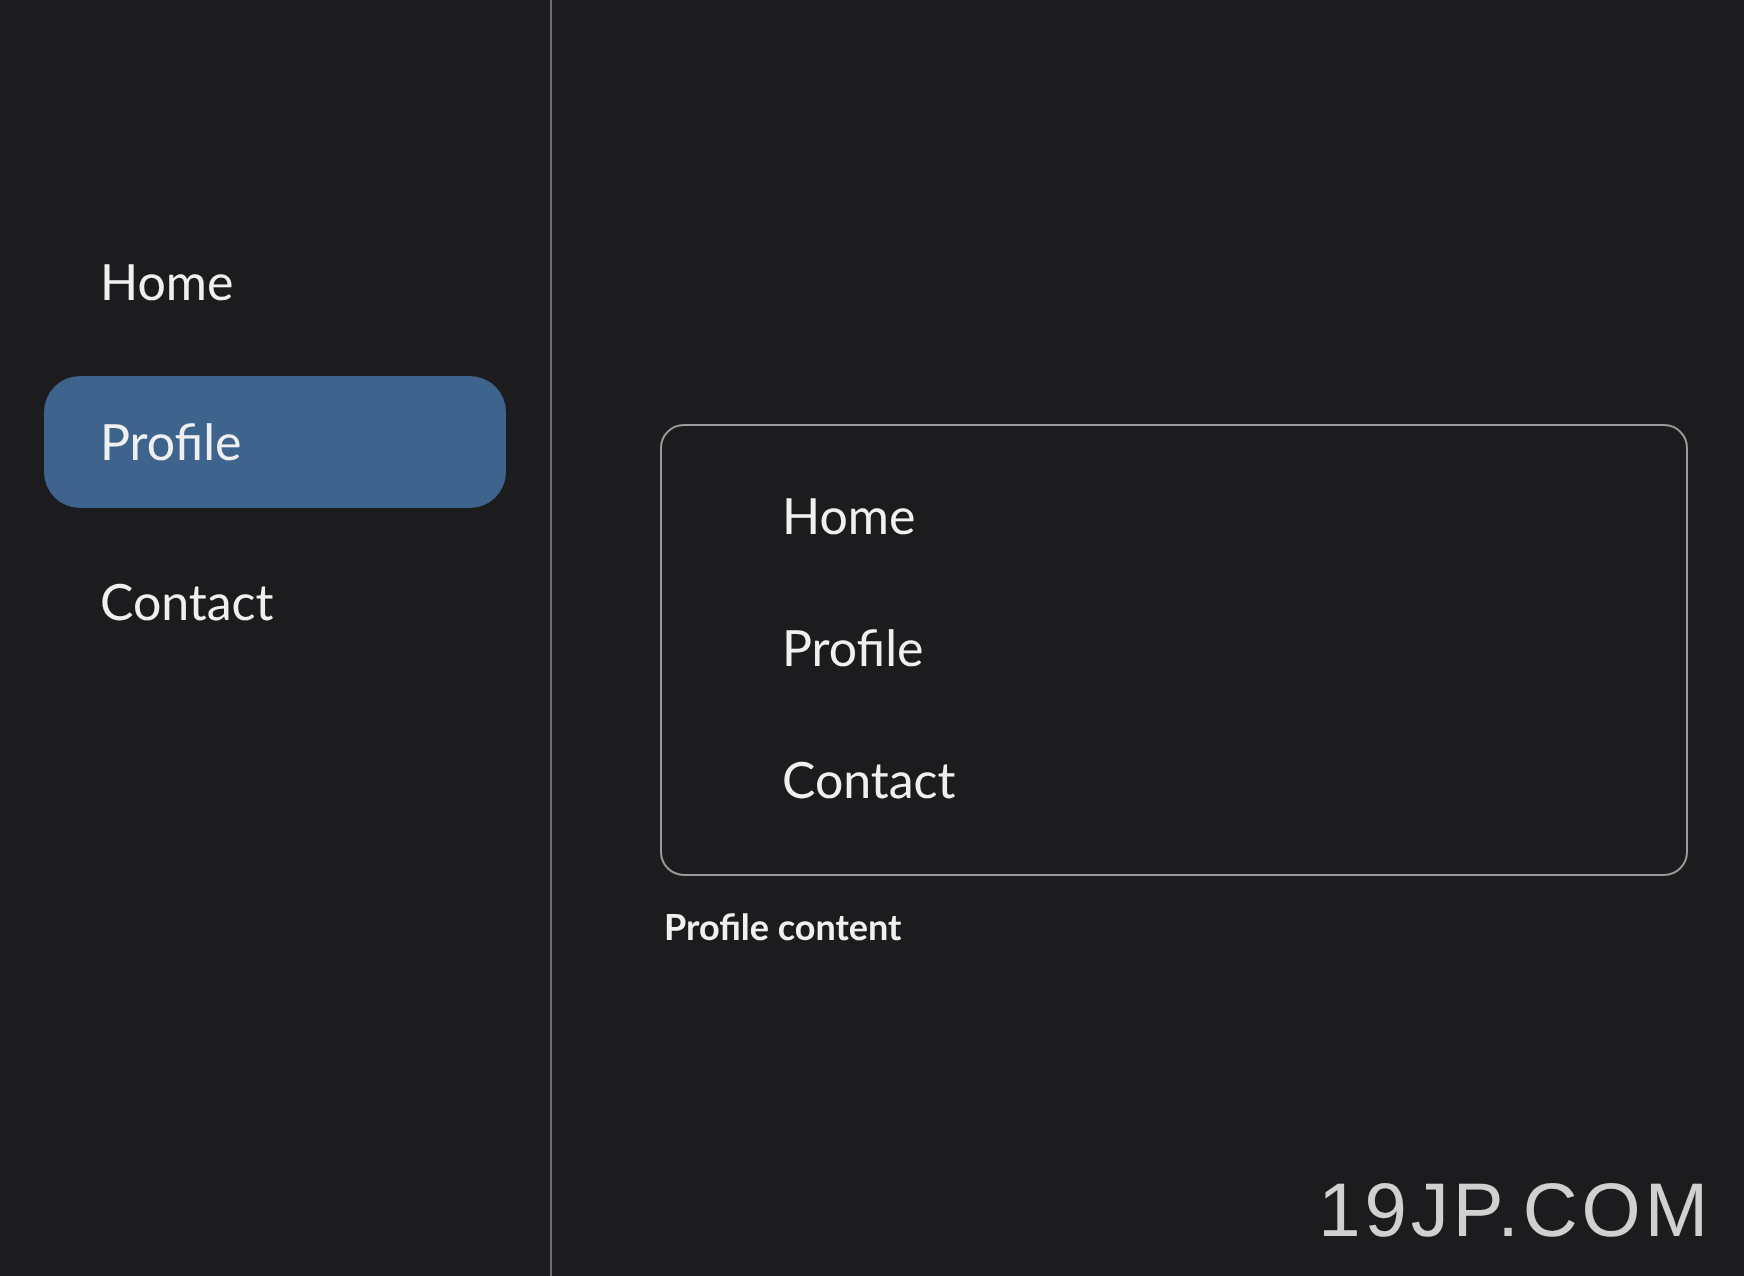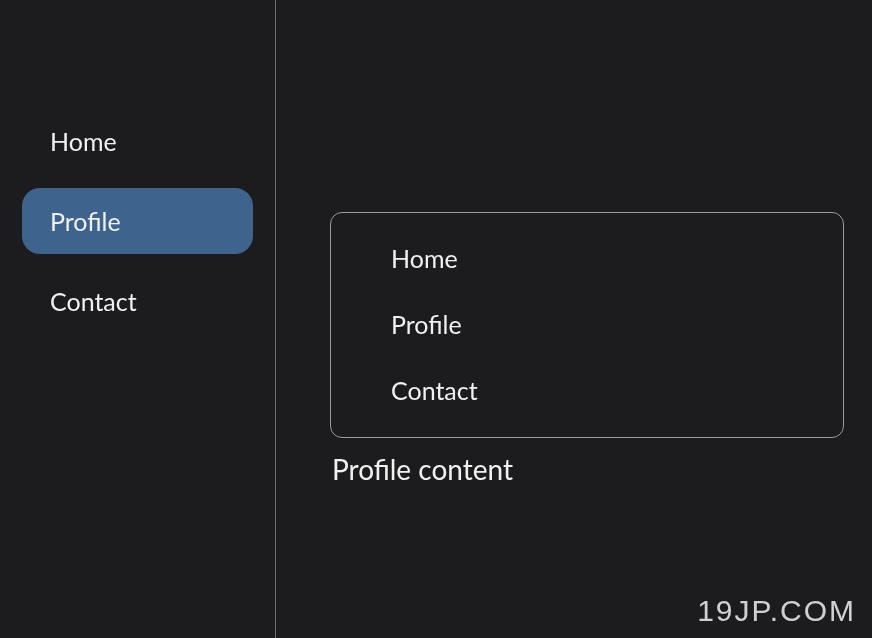--- a/index.html
+++ b/index.html
@@ -67,31 +67,31 @@
     cursor: pointer;
   }
   .hamburger span {
     display: block;
     height: 3px;
     width: 100%;
     background: #e8e8e8;
     border-radius: 1px;
   }
   .content-text {
-    font-size: 28px;
-    font-weight: 400;
+    font-size: 18px;
+    font-weight: 700;
     line-height: 1.25;
     margin-top: 6px;
     margin-left: 2px;
   }
   .watermark {
     position: absolute;
     bottom: 10px;
     right: 16px;
-    font-size: 30px;
+    font-size: 38px;
     letter-spacing: 2px;
     font-weight: 400;
     color: rgba(240,240,240,0.85);
     font-family: Arial, sans-serif;
     text-align: right;
   }
 </style>
 </head>
 <body>
 

